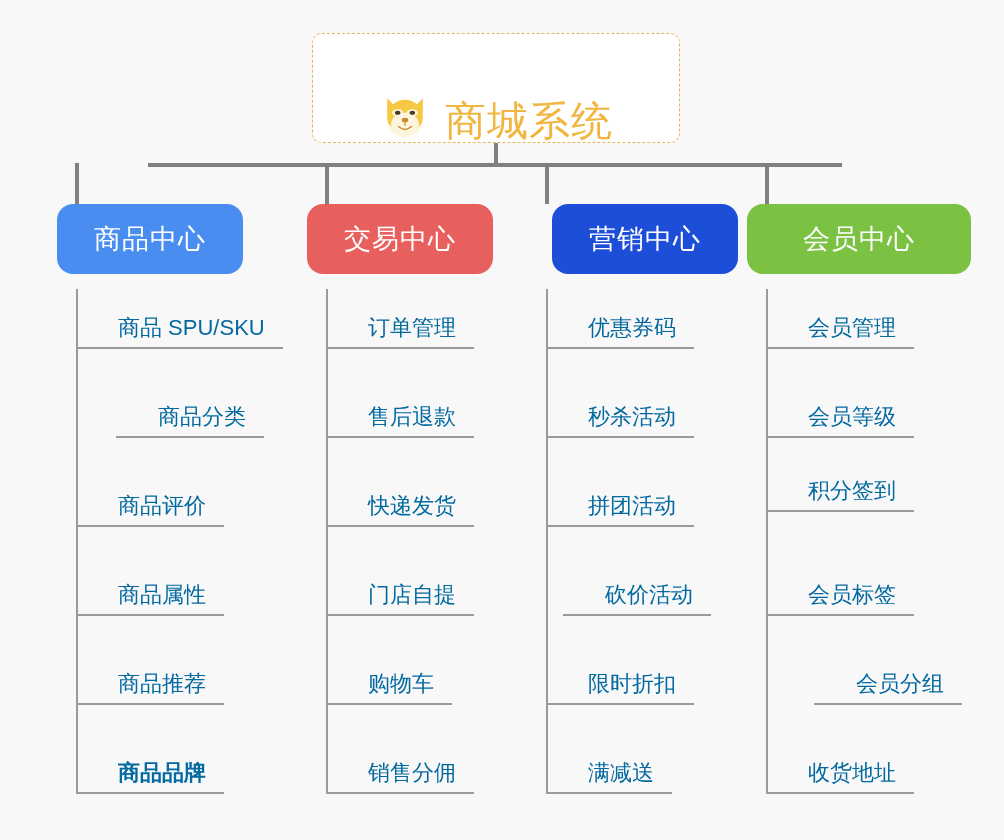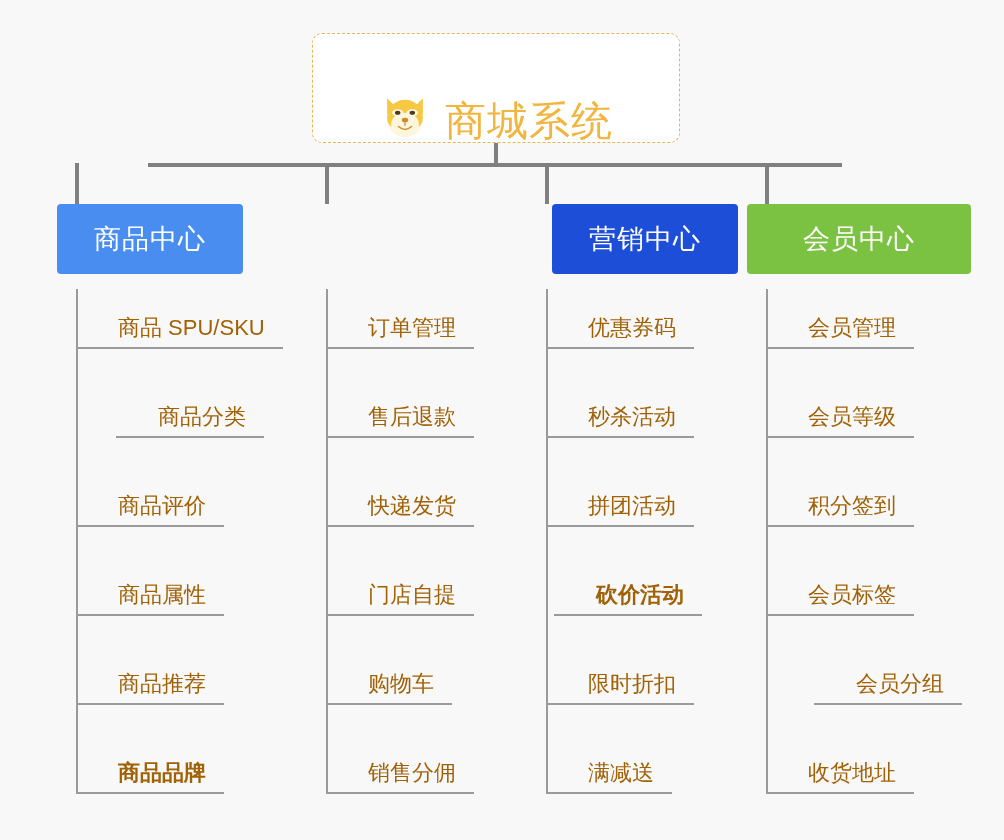--- a/index.html
+++ b/index.html
@@ -56,21 +56,21 @@
     background: #808080;
   }
   .conn-v { width: 4px; }
   .conn-h { height: 4px; }
 
   
   .cat-header {
     position: absolute;
     top: 204px;
     height: 70px;
-    border-radius: 4px;
+    border-radius: 16px;
     display: flex;
     align-items: center;
     justify-content: center;
     color: #ffffff;
     font-size: 27px;
     letter-spacing: 1px;
     white-space: nowrap;
   }
 
   
@@ -89,21 +89,21 @@
 
   .leaf-item {
     position: absolute;
     display: flex;
     align-items: flex-end;
     height: 56px;
   }
 
   .leaf-label {
     font-size: 22px;
-    color: #a16207;
+    color: #0369a1;
     white-space: nowrap;
     padding: 0 18px 6px 42px;
     border-bottom: 2px solid #9a9a9a;
     line-height: 1.2;
   }
 </style>
 </head>
 <body>
 
 <div id="chart">
@@ -147,20 +147,21 @@
         <span class="leaf-label">商品属性</span>
       </div>
       <div class="leaf-item" style="left: 0px; top: 360px;">
         <span class="leaf-label">商品推荐</span>
       </div>
       <div class="leaf-item" style="left: 0px; top: 449px; font-weight: bold;">
         <span class="leaf-label">商品品牌</span>
       </div>
     </div>
     <div class="conn conn-v" style="left: 325px; top: 163px; height: 41px;"></div>
+    <div class="cat-header" style="left: 307px; width: 186px; background: rgb(232, 96, 93);">交易中心</div>
     <div class="leaf-col" style="left: 326px;">
       <div class="leaf-spine" style="height: 505px;"></div>
       <div class="leaf-item" style="left: 0px; top: 4px;">
         <span class="leaf-label">订单管理</span>
       </div>
       <div class="leaf-item" style="left: 0px; top: 93px;">
         <span class="leaf-label">售后退款</span>
       </div>
       <div class="leaf-item" style="left: 0px; top: 182px;">
         <span class="leaf-label">快递发货</span>
@@ -181,41 +182,41 @@
       <div class="leaf-spine" style="height: 505px;"></div>
       <div class="leaf-item" style="left: 0px; top: 4px;">
         <span class="leaf-label">优惠券码</span>
       </div>
       <div class="leaf-item" style="left: 0px; top: 93px;">
         <span class="leaf-label">秒杀活动</span>
       </div>
       <div class="leaf-item" style="left: 0px; top: 182px;">
         <span class="leaf-label">拼团活动</span>
       </div>
-      <div class="leaf-item" style="left: 8px; top: 271px; font-weight: bold;">
+      <div class="leaf-item" style="left: 17px; top: 271px;">
         <span class="leaf-label">砍价活动</span>
       </div>
       <div class="leaf-item" style="left: 0px; top: 360px;">
         <span class="leaf-label">限时折扣</span>
       </div>
       <div class="leaf-item" style="left: 0px; top: 449px;">
         <span class="leaf-label">满减送</span>
       </div>
     </div>
     <div class="conn conn-v" style="left: 765px; top: 163px; height: 41px;"></div>
     <div class="cat-header" style="left: 747px; width: 224px; background: rgb(123, 193, 66);">会员中心</div>
     <div class="leaf-col" style="left: 766px;">
       <div class="leaf-spine" style="height: 505px;"></div>
       <div class="leaf-item" style="left: 0px; top: 4px;">
         <span class="leaf-label">会员管理</span>
       </div>
       <div class="leaf-item" style="left: 0px; top: 93px;">
         <span class="leaf-label">会员等级</span>
       </div>
-      <div class="leaf-item" style="left: 0px; top: 182px; justify-content: center;">
+      <div class="leaf-item" style="left: 0px; top: 167px; justify-content: center;">
         <span class="leaf-label">积分签到</span>
       </div>
       <div class="leaf-item" style="left: 0px; top: 271px;">
         <span class="leaf-label">会员标签</span>
       </div>
       <div class="leaf-item" style="left: 0px; top: 360px; padding-left: 48px;">
         <span class="leaf-label">会员分组</span>
       </div>
       <div class="leaf-item" style="left: 0px; top: 449px;">
         <span class="leaf-label">收货地址</span>

